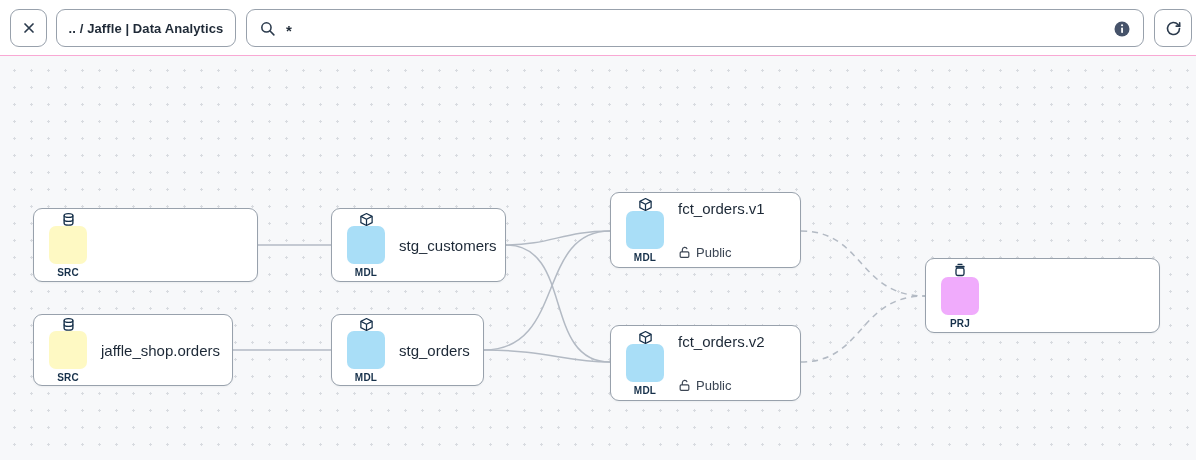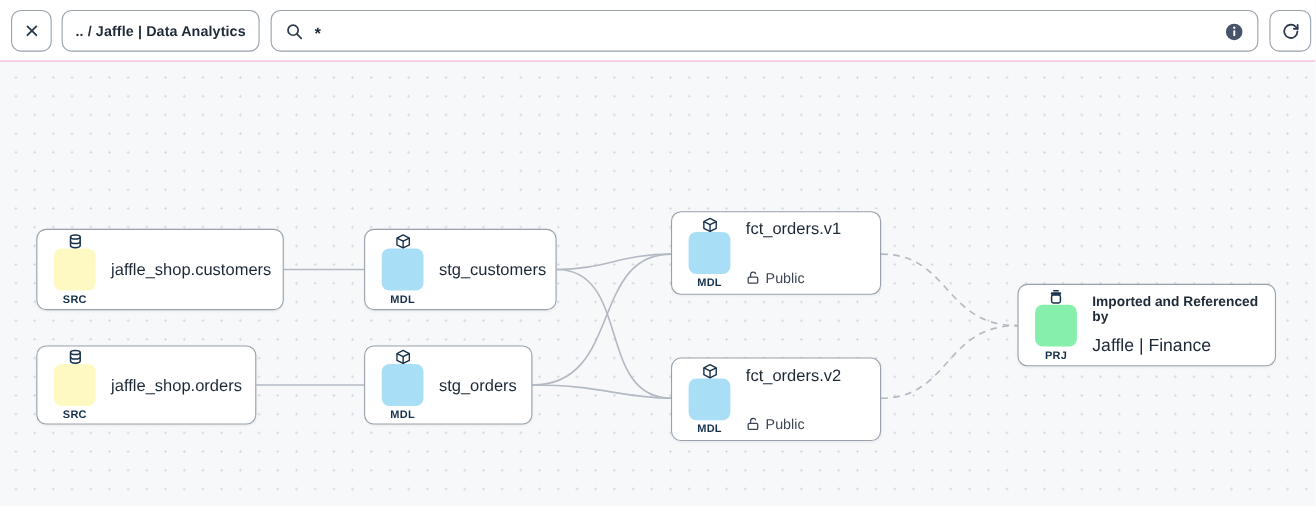--- a/index.html
+++ b/index.html
@@ -57,21 +57,21 @@
     display: flex; align-items: center; padding-left: 15px; gap: 14px;
     box-shadow: 0 1px 2px rgba(20,30,45,.05); z-index: 2; cursor: pointer;
   }
   .badge {
     width: 38px; height: 38px; border-radius: 7px; flex: 0 0 auto;
     display: flex; flex-direction: column; align-items: center; justify-content: center; gap: 1px;
   }
   .badge .blabel { font-size: 10px; font-weight: 700; color: #16304a; line-height: 1; letter-spacing: .2px; margin-top: 40px; }
   .badge-src { background: #fef9c3; }
   .badge-mdl { background: #a9def7; }
-  .badge-prj { background: #86efac; }
+  .badge-prj { background: #f0abfc; }
   .node-title { font-size: 15px; color: #1c2836; white-space: nowrap; }
   .node-text  { display: flex; flex-direction: column; gap: 11px; }
   .access-row { display: flex; align-items: center; gap: 5px; font-size: 13px; color: #3c4654; margin-top: 17px; }
   .prj-sub { font-size: 12.5px; font-weight: 700; color: #1f2a37; }
   .prj-title { font-size: 16px; color: #1c2836; }
 
   #n-src-customers { left: 33px;  top: 208px; width: 225px; height: 74px; }
   #n-src-orders    { left: 33px;  top: 314px; width: 200px; height: 72px; }
   #n-stg-customers { left: 331px; top: 208px; width: 175px; height: 74px; }
   #n-stg-orders    { left: 331px; top: 314px; width: 153px; height: 72px; }
@@ -102,21 +102,20 @@
     <div class="badge badge-src">
       <span class="icon">
         <svg width="15" height="15" viewBox="0 0 24 24" fill="none" stroke="#16304a" stroke-width="2.2">
             <ellipse cx="12" cy="5.5" rx="7" ry="3"></ellipse>
             <path d="M5 5.5v6.5c0 1.66 3.13 3 7 3s7-1.34 7-3V5.5"></path>
             <path d="M5 12v6c0 1.66 3.13 3 7 3s7-1.34 7-3v-6"></path>
           </svg>
       </span>
       <span class="blabel">SRC</span>
     </div>
-    <span class="node-title">jaffle_shop.customers</span>
   </div>
 
   <div class="node" id="n-src-orders">
     <div class="badge badge-src">
       <span class="icon">
         <svg width="15" height="15" viewBox="0 0 24 24" fill="none" stroke="#16304a" stroke-width="2.2">
             <ellipse cx="12" cy="5.5" rx="7" ry="3"></ellipse>
             <path d="M5 5.5v6.5c0 1.66 3.13 3 7 3s7-1.34 7-3V5.5"></path>
             <path d="M5 12v6c0 1.66 3.13 3 7 3s7-1.34 7-3v-6"></path>
           </svg>
@@ -208,24 +207,20 @@
     <div class="badge badge-prj">
       <span class="icon">
         <svg width="16" height="16" viewBox="0 0 24 24" fill="none" stroke="#16304a" stroke-width="2">
             <path d="M9 3.5h6" stroke-linecap="round"></path>
             <path d="M6.5 7.2h11" stroke-width="3.2" stroke-linecap="round"></path>
             <rect x="6" y="9.2" width="12" height="11" rx="2.4"></rect>
           </svg>
       </span>
       <span class="blabel">PRJ</span>
     </div>
-    <div class="node-text">
-      <span class="prj-sub">Imported and Referenced by</span>
-      <span class="prj-title">Jaffle | Finance</span>
-    </div>
   </div>
 
   <div class="toolbar">
     <div class="tb-btn close-btn">
       <span class="icon">
         <svg width="16" height="16" viewBox="0 0 24 24" fill="none" stroke="#2b3a4c" stroke-width="2.6" stroke-linecap="round">
             <path d="M6 6l12 12M18 6L6 18"></path>
           </svg>
       </span>
     </div>

